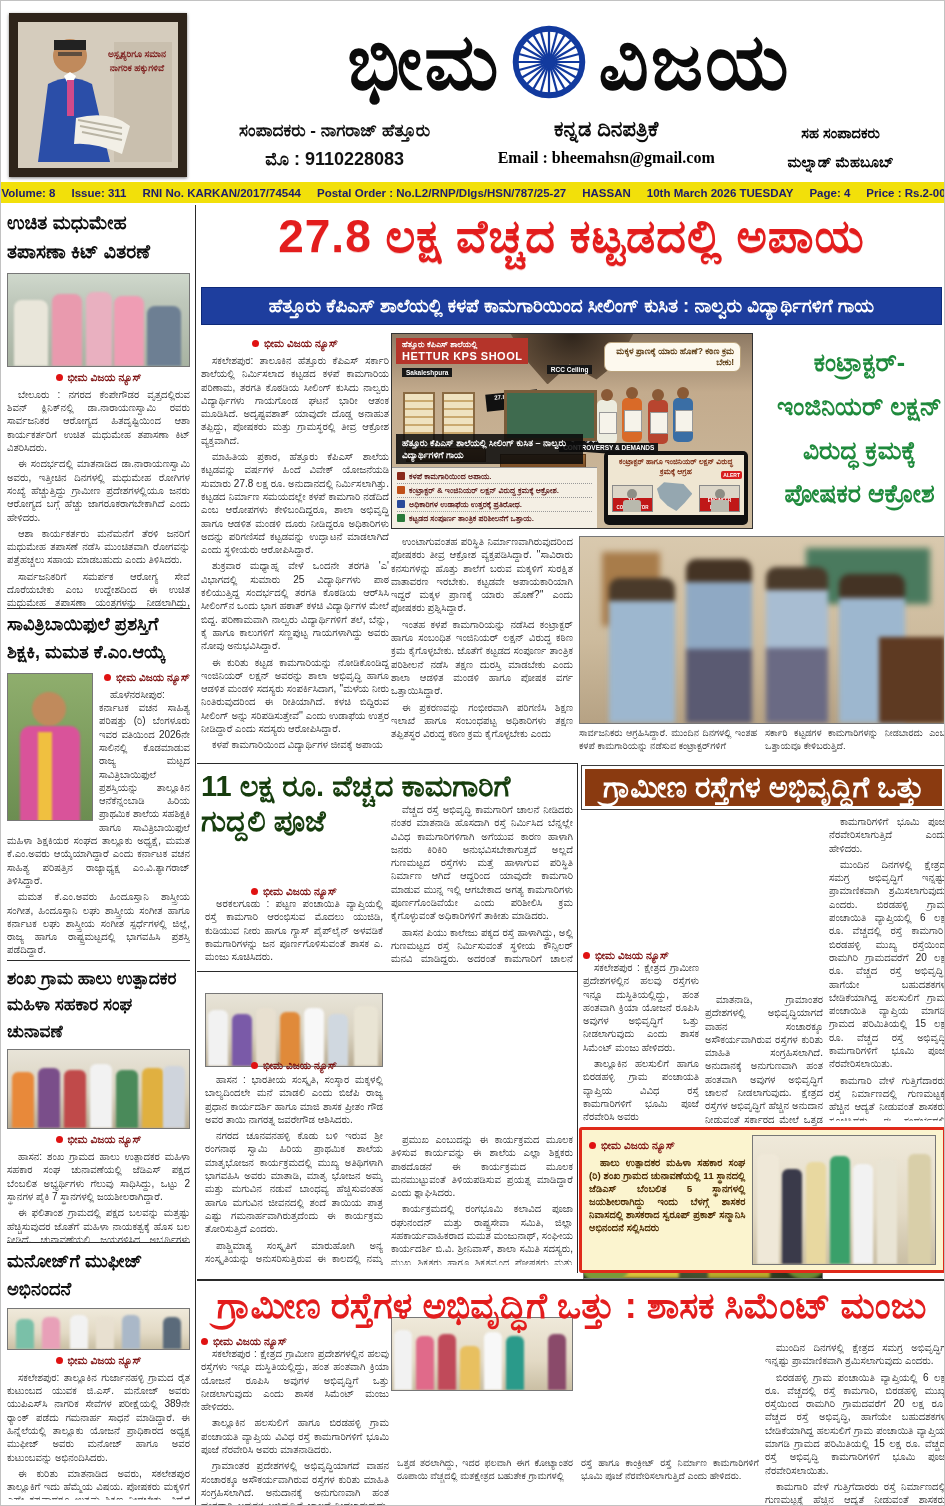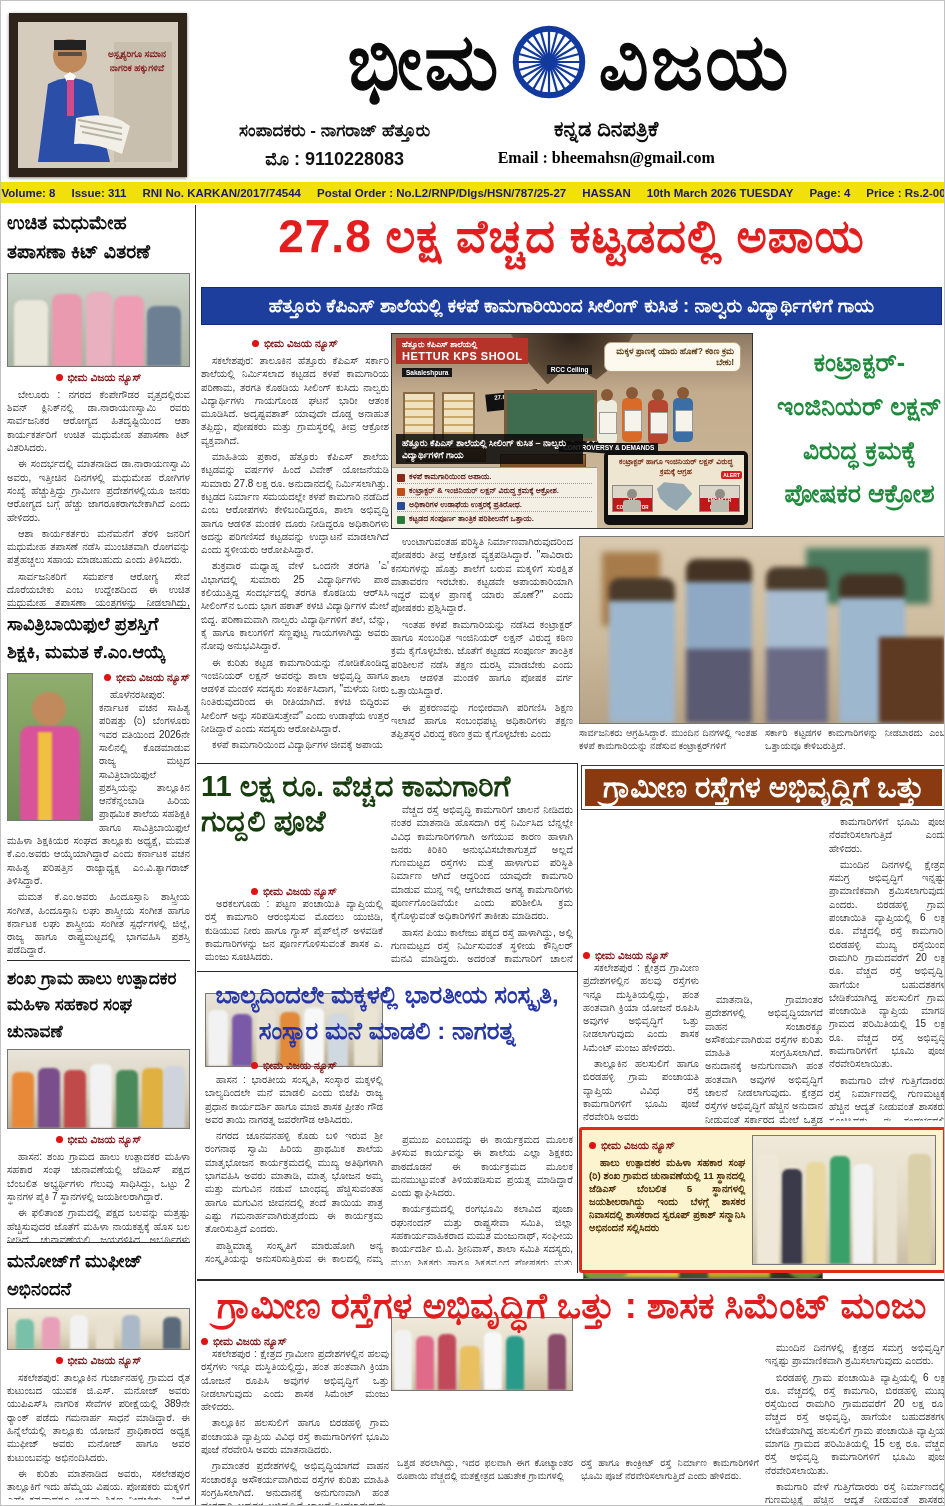--- a/index.html
+++ b/index.html
@@ -73,21 +73,21 @@
 .tvscreen{background:#efe6d2;height:calc(100% - 4px);position:relative;overflow:hidden}
 .tvhead{color:#7c2a10;font-weight:bold;font-size:7.5px;text-align:center;line-height:1.25;padding:2px 3px 0}
 .tvcard{position:absolute;bottom:3px;width:30%;background:#dcd6c8;border:1px solid #8a8a8a;height:46%}
 .tvcard::before{content:"";position:absolute;top:3px;left:50%;transform:translateX(-50%);width:10px;height:10px;border-radius:50%;background:#8d8d85}
 .tvcard::after{content:"";position:absolute;top:14px;left:50%;transform:translateX(-50%);width:18px;height:12px;border-radius:3px 3px 0 0;background:#b9b9ad}
 .tvtag{position:absolute;bottom:0;width:100%;background:#c01818;color:#fff;font-size:4.5px;font-weight:bold;text-align:center;line-height:1.4}
 .map{position:absolute;left:36%;bottom:4px;width:26%;height:48%;background:#95a7b0;clip-path:polygon(20% 0,75% 6%,100% 40%,78% 72%,55% 100%,30% 82%,8% 55%,0 22%)}
 .alert{position:absolute;right:2px;top:26%;background:#d81f1f;color:#fff;font-size:5px;font-weight:bold;padding:1px 2px;border-radius:2px}
 .caption-band{position:absolute;background:rgba(10,10,10,.86);color:#fff;font-weight:bold;font-size:9px;line-height:1.35;padding:3px 6px}
 .bullets{position:absolute;left:0;bottom:0;background:#f4efe4;border-top:1px solid #999;padding:2px 5px 3px}
-.brow{display:flex;align-items:flex-end;gap:4px;border-bottom:1px dotted #9a9a9a;padding:1.5px 0}
+.brow{display:flex;align-items:flex-start;gap:4px;border-bottom:1px dotted #9a9a9a;padding:1.5px 0}
 .brow:last-child{border-bottom:none}
 .bico{width:8px;height:8px;flex:0 0 auto;border-radius:1px}
 .brow span{font-size:7.8px;font-weight:bold;color:#5a1a1a;white-space:nowrap;overflow:hidden}
 </style>
 </head>
 <body>
 
 <div class="page">
 
   <header class="abs" style="left:0;top:0;width:945px;height:181px">
@@ -150,20 +150,24 @@
     </div>
     <div class="abs" style="left:196px;top:116px;width:744px;height:62px;display:flex">
       <div style="width:37%;padding-top:4px">
         <div class="mh-line1">ಸಂಪಾದಕರು - ನಾಗರಾಜ್ ಹೆತ್ತೂರು</div>
         <div class="mh-line2">ಮೊ : 9110228083</div>
       </div>
       <div style="width:36%">
         <div class="mh-tag">ಕನ್ನಡ ದಿನಪತ್ರಿಕೆ</div>
         <div class="mh-email">Email : bheemahsn@gmail.com</div>
       </div>
+      <div style="width:27%;padding-top:2px">
+        <div class="mh-co">ಸಹ ಸಂಪಾದಕರು</div>
+        <div class="mh-co">ಮಲ್ನಾಡ್ ಮೆಹಬೂಬ್</div>
+      </div>
     </div>
   </header>
 
   <div class="abs infobar">
     <span>Volume: 8</span>
     <span>Issue: 311</span>
     <span>RNI No. KARKAN/2017/74544</span>
     <span>Postal Order : No.L2/RNP/Dlgs/HSN/787/25-27</span>
     <span>HASSAN</span>
     <span>10th March 2026 TUESDAY</span>
@@ -368,21 +372,20 @@
         <p class="bt">ಪಟ್ಟಣದ 2ನೇ ವಾರ್ಡಿನಲ್ಲಿ ಭಾನುವಾರ ರೂ11 ಲಕ್ಷ</p>
       </div>
       <div class="abs" style="left:194px;top:600px;width:182px;height:164px;overflow:hidden">
         <p class="bt">ವೆಚ್ಚದ ರಸ್ತೆ ಅಭಿವೃದ್ಧಿ ಕಾಮಗಾರಿಗೆ ಚಾಲನೆ ನೀಡಿದರು ನಂತರ ಮಾತನಾಡಿ ಹೊಸದಾಗಿ ರಸ್ತೆ ನಿರ್ಮಿಸಿದ ಬೆನ್ನಲ್ಲೇ ವಿವಿಧ ಕಾಮಗಾರಿಗಳಿಗಾಗಿ ಅಗೆಯುವ ಕಾರಣ ಹಾಳಾಗಿ ಜನರು ಕಿರಿಕಿರಿ ಅನುಭವಿಸಬೇಕಾಗುತ್ತದೆ ಅಲ್ಲದೆ ಗುಣಮಟ್ಟದ ರಸ್ತೆಗಳು ಮತ್ತೆ ಹಾಳಾಗುವ ಪರಿಸ್ಥಿತಿ ನಿರ್ಮಾಣ ಆಗಿದೆ ಆದ್ದರಿಂದ ಯಾವುದೇ ಕಾಮಗಾರಿ ಮಾಡುವ ಮುನ್ನ ಇಲ್ಲಿ ಆಗಬೇಕಾದ ಅಗತ್ಯ ಕಾಮಗಾರಿಗಳು ಪೂರ್ಣಗೊಂಡಿವೆಯೇ ಎಂದು ಪರಿಶೀಲಿಸಿ ಕ್ರಮ ಕೈಗೊಳ್ಳುವಂತೆ ಅಧಿಕಾರಿಗಳಿಗೆ ತಾಕೀತು ಮಾಡಿದರು.</p>
         <p class="bt">ಹಾಸನ ಪಿಯು ಕಾಲೇಜು ಪಕ್ಕದ ರಸ್ತೆ ಹಾಳಾಗಿದ್ದು, ಅಲ್ಲಿ ಗುಣಮಟ್ಟದ ರಸ್ತೆ ನಿರ್ಮಿಸುವಂತೆ ಸ್ಥಳೀಯ ಕೌನ್ಸಿಲರ್ ಮನವಿ ಮಾಡಿದ್ದರು. ಅದರಂತೆ ಕಾಮಗಾರಿಗೆ ಚಾಲನೆ ನೀಡಲಾಗಿದೆ ಎಂದರು.</p>
       </div>
     </section>
 
     <section>
       <div class="abs hline" style="left:0;top:768px;width:380px"></div>
-      <h2 class="abs s-headline" style="left:2px;top:774px;width:376px">ಬಾಲ್ಯದಿಂದಲೇ ಮಕ್ಕಳಲ್ಲಿ ಭಾರತೀಯ ಸಂಸ್ಕೃತಿ, ಸಂಸ್ಕಾರ ಮನೆ ಮಾಡಲಿ : ನಾಗರತ್ನ</h2>
       <div class="abs" style="left:8px;top:852px;width:178px">
         <div class="byline">
             <span class="dot"></span>
             <span>ಭೀಮ ವಿಜಯ ನ್ಯೂಸ್</span>
           </div>
       </div>
       <div class="abs" style="left:8px;top:870px;width:178px;height:192px;overflow:hidden">
         <p class="bt">ಹಾಸನ : ಭಾರತೀಯ ಸಂಸ್ಕೃತಿ, ಸಂಸ್ಕಾರ ಮಕ್ಕಳಲ್ಲಿ ಬಾಲ್ಯದಿಂದಲೇ ಮನೆ ಮಾಡಲಿ ಎಂದು ಬಿಜೆಪಿ ರಾಜ್ಯ ಪ್ರಧಾನ ಕಾರ್ಯದರ್ಶಿ ಹಾಗೂ ಮಾಜಿ ಶಾಸಕ ಪ್ರೀತಂ ಗೌಡ ಅವರ ತಾಯಿ ನಾಗರತ್ನ ಜವರೇಗೌಡ ಆಶಿಸಿದರು.</p>
         <p class="bt">ನಗರದ ಚೂನವನಹಳ್ಳಿ ಕೊಡು ಬಳಿ ಇರುವ ಶ್ರೀ ರಂಗನಾಥ ಸ್ವಾಮಿ ಹಿರಿಯ ಪ್ರಾಥಮಿಕ ಶಾಲೆಯ ಮಾತೃಭೋಜನ ಕಾರ್ಯಕ್ರಮದಲ್ಲಿ ಮುಖ್ಯ ಅತಿಥಿಗಳಾಗಿ ಭಾಗವಹಿಸಿ ಅವರು ಮಾತಾಡಿ, ಮಾತೃ ಭೋಜನ ಅಮ್ಮ ಮತ್ತು ಮಗುವಿನ ನಡುವೆ ಬಾಂಧವ್ಯ ಹೆಚ್ಚಿಸುವಂತಹ ಹಾಗೂ ಮಗುವಿನ ಜೀವನದಲ್ಲಿ ತಂದೆ ತಾಯಿಯ ಪಾತ್ರ ಎಷ್ಟು ಗಮನಾರ್ಹವಾಗಿರುತ್ತದೆಂದು ಈ ಕಾರ್ಯಕ್ರಮ ತೋರಿಸುತ್ತಿದೆ ಎಂದರು.</p>
         <p class="bt">ಪಾಶ್ಚಿಮಾತ್ಯ ಸಂಸ್ಕೃತಿಗೆ ಮಾರುಹೋಗಿ ಅನ್ಯ ಸಂಸ್ಕೃತಿಯನ್ನು ಅನುಸರಿಸುತ್ತಿರುವ ಈ ಕಾಲದಲ್ಲಿ ನಮ್ಮ ಹಿಂದೂ ಧರ್ಮದ ಸಂಸ್ಕೃತಿಯನ್ನು ಎತ್ತಿ ಹಿಡಿಯುವಂತಹ ಮಕ್ಕಳ ಸರ್ವತೋಮುಖ ಬೆಳವಣಿಗೆಯಲ್ಲಿ ಪೋಷಕರು ಹೆಚ್ಚು</p>

